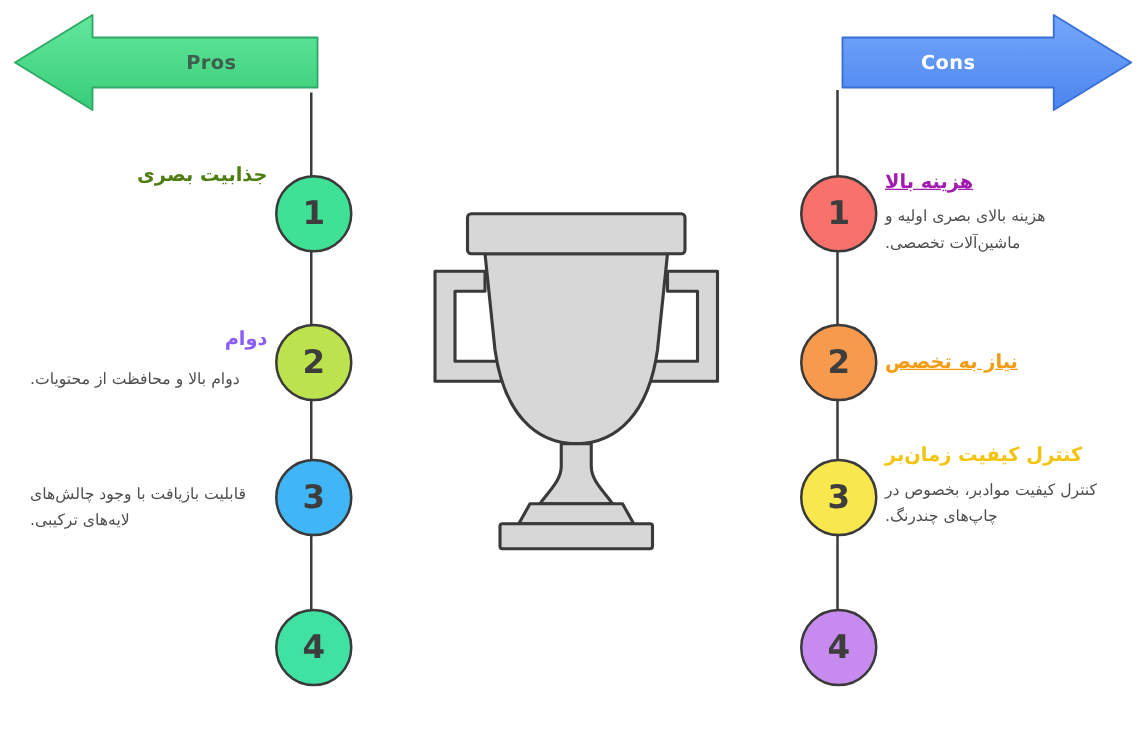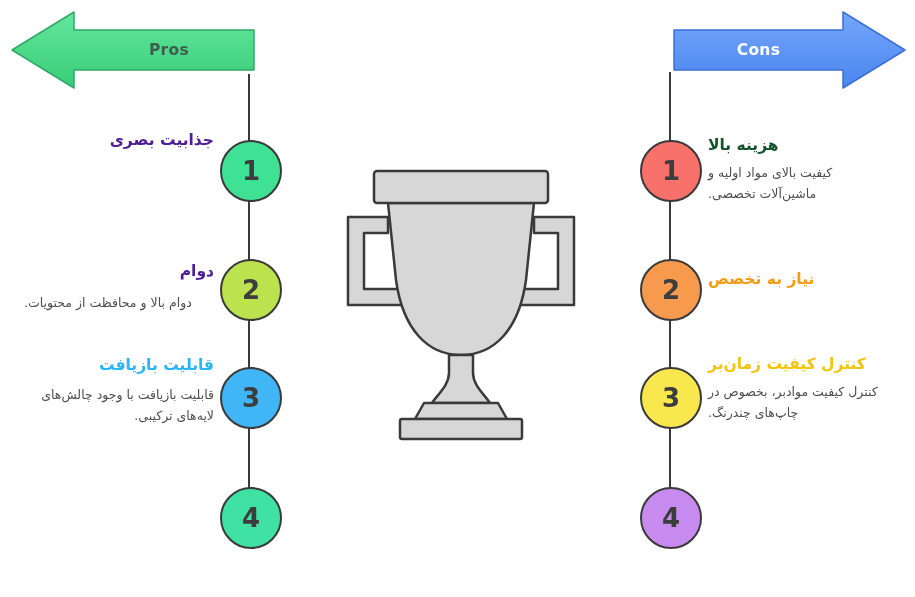--- a/index.html
+++ b/index.html
@@ -47,23 +47,23 @@
   .desc{
     position:absolute;font-size:12.5px;color:#4e4e4e;
     direction:rtl;line-height:1.65;z-index:3;
   }
   .lt{left:24px;width:190px;text-align:right;}
   .ld{left:24px;width:190px;text-align:left;}
   .rt{left:708px;width:170px;text-align:left;}
   .rd{left:708px;width:170px;text-align:left;}
   .lt1{top:131px;} .ld1{top:158px;}
   .lt2{top:262px;} .ld2{top:293px;}
-  .lt3{top:356px;} .ld3{top:385px;text-align:right;}
+  .lt3{top:356px;} .ld3{top:385px;}
   .rt1{top:136px;} .rd1{top:163px;}
-  .rt2{top:270px;} .rd2{top:297px;}
+  .rt2{top:280px;text-decoration:underline;} .rd2{top:297px;}
   .rt3{top:355px;} .rd3{top:382px;}
   .rt4{top:495px;} .rd4{top:522px;}
   
   .trophy{position:absolute;left:328px;top:165px;}
 </style>
 </head>
 <body>
 
 <div class="canvas">
 
@@ -125,30 +125,29 @@
   <div class="circle c-r row2" style="background-color: rgb(247, 154, 77);">
     <span>2</span>
   </div>
   <div class="circle c-r row3" style="background-color: rgb(249, 231, 78);">
     <span>3</span>
   </div>
   <div class="circle c-r row4" style="background-color: rgb(199, 139, 239);">
     <span>4</span>
   </div>
 
-  <div class="title lt lt1" lang="fa" style="color: #4c1d95;">جذابیت بصری</div>
+  <div class="title lt lt1" lang="fa" style="color: #4d7c0f;">جذابیت بصری</div>
 
-  <div class="title lt lt2" lang="fa" style="color: #4c1d95;">دوام</div>
+  <div class="title lt lt2" lang="fa" style="color: #8b5cf6;">دوام</div>
   <div class="desc ld ld2" lang="fa">دوام بالا و محافظت از محتویات.</div>
 
-  <div class="title lt lt3" lang="fa" style="color: rgb(41, 182, 246);">قابلیت بازیافت</div>
   <div class="desc ld ld3" lang="fa">قابلیت بازیافت با وجود چالش‌های لایه‌های ترکیبی.</div>
 
-  <div class="title rt rt1" lang="fa" style="color: #14532d;">هزینه بالا</div>
-  <div class="desc rd rd1" lang="fa">کیفیت بالای مواد اولیه و ماشین‌آلات تخصصی.</div>
+  <div class="title rt rt1" lang="fa" style="color: #a21caf; text-decoration: underline;">هزینه بالا</div>
+  <div class="desc rd rd1" lang="fa">هزینه بالای بصری اولیه و ماشین‌آلات تخصصی.</div>
 
   <div class="title rt rt2" lang="fa" style="color: rgb(243, 156, 18);">نیاز به تخصص</div>
 
   <div class="title rt rt3" lang="fa" style="color: rgb(242, 196, 14);">کنترل کیفیت زمان‌بر</div>
   <div class="desc rd rd3" lang="fa">کنترل کیفیت مواد‌بر، بخصوص در چاپ‌های چندرنگ.</div>
 
 
 </div>
 
 </body></html>

